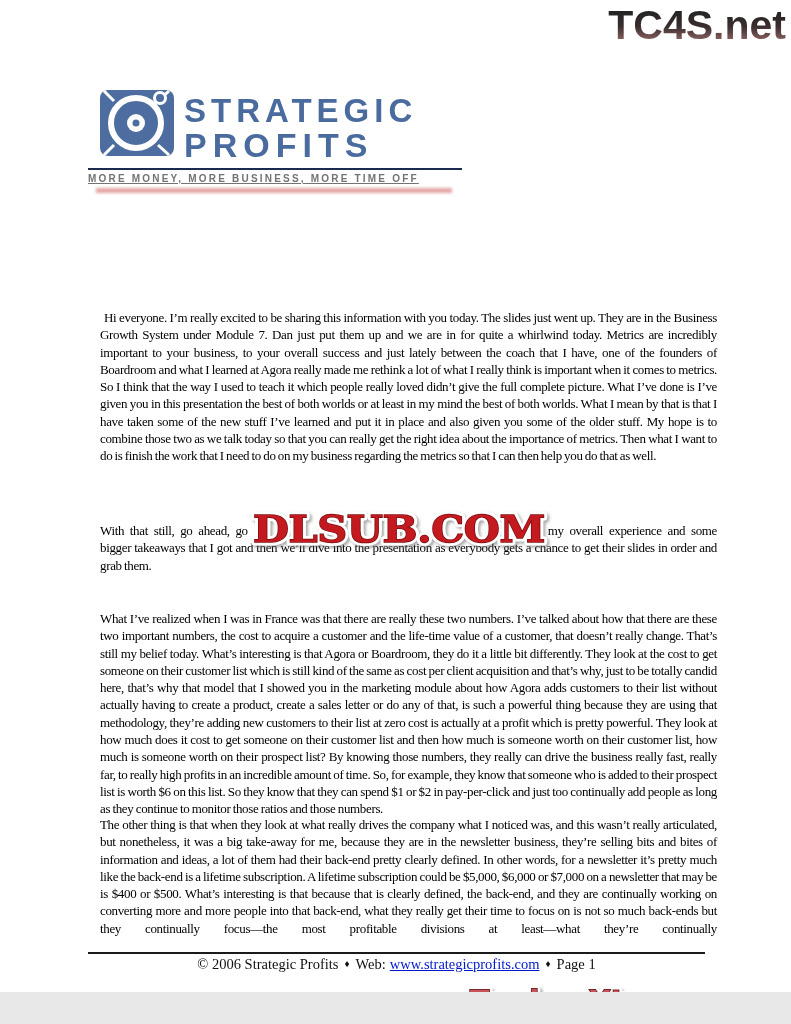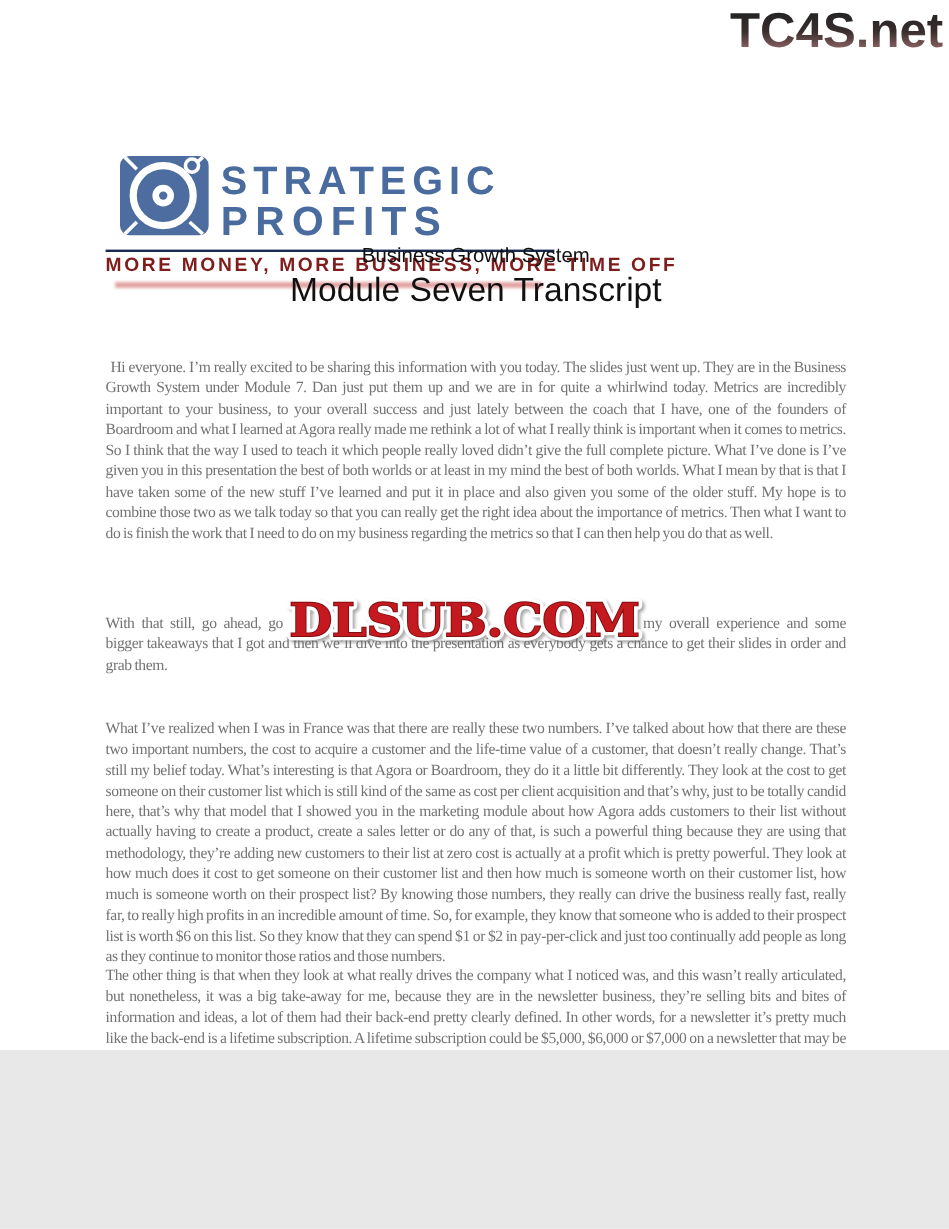--- a/index.html
+++ b/index.html
@@ -1,48 +1,48 @@
 <!DOCTYPE html>
 <html><head>
 <meta charset="utf-8">
 <style>
   html,body{margin:0;padding:0;background:#e8e8e8;}
-  .page{position:relative;width:791px;height:875px;background:#ffffff;overflow:hidden;
+  .page{position:relative;width:791px;height:992px;background:#ffffff;overflow:hidden;
         font-family:"Liberation Serif","DejaVu Serif",serif;}
 
   
   .tc4s{position:absolute;top:2px;right:5px;
         font-family:"Liberation Sans","DejaVu Sans",sans-serif;
         font-weight:700;font-size:41px;letter-spacing:0;
         background:linear-gradient(180deg,#232323 18%,#3a2e2e 52%,#8f6565 84%,#7c5757 100%);
         -webkit-background-clip:text;background-clip:text;color:transparent;}
 
   
   .sp-logo{position:absolute;left:88px;top:86px;width:380px;}
-  .sp-row{display:flex;align-items:flex-start;margin-top:40px;}
+  .sp-row{display:flex;align-items:flex-start;}
   .sp-icon{margin:4px 0 0 12px;flex:0 0 auto;}
   .sp-words{margin-left:10px;font-family:"Liberation Sans","DejaVu Sans",sans-serif;
             color:#4a6b9e;line-height:1;}
   .sp-l1{font-size:33px;font-weight:700;letter-spacing:5px;margin-top:8px;}
   .sp-l2{font-size:34px;font-weight:700;letter-spacing:6px;margin-top:1px;}
   .sp-divider{margin-top:6px;width:374px;height:2px;background:#1b2a50;}
   .sp-tagline{margin-top:3px;font-family:"Liberation Sans","DejaVu Sans",sans-serif;
-              font-size:16px;font-weight:700;letter-spacing:2.2px;color:#7f1d1d;white-space:nowrap;}
+              font-size:10px;font-weight:700;letter-spacing:2.2px;color:#737373;white-space:nowrap;text-decoration:underline;}
   .sp-redblur{margin:4px 0 0 8px;width:356px;height:5px;background:#c84b4b;opacity:.5;filter:blur(1.5px);}
 
   
   .titleblock{position:absolute;left:88px;top:203px;width:617px;text-align:center;
               font-family:"Liberation Sans","DejaVu Sans",sans-serif;color:#111;}
   .subtitle{font-size:17px;margin:0 0 3px 0;font-weight:400;}
   .maintitle{font-size:28px;margin:0;font-weight:400;}
 
   
-  .bodypara{position:absolute;left:88px;width:617px;margin:0;
+  .bodypara{position:absolute;left:88px;width:617px;margin:12px;
             font-size:13px;line-height:17.3px;letter-spacing:-0.35px;word-spacing:-0.6px;
-            color:#737373;text-align:justify;}
+            color:#000000;text-align:justify;}
   #p1{top:297px;text-indent:4px;}
   #p2{top:510px;}
   #p3{top:598px;}
   #p4{top:804px;text-align-last:justify;}
 
   
   .wm-spacer{display:inline-block;width:290px;height:13px;margin:0 5px;position:relative;vertical-align:baseline;}
   .dlsub-svg{position:absolute;left:-4px;top:-16px;
              filter:drop-shadow(2px 2.5px 1.5px rgba(100,100,100,.55));}
   .dlsub-svg text{font-family:"DejaVu Serif","Liberation Serif",serif;font-weight:700;font-size:38px;}
@@ -85,38 +85,35 @@
       <div class="sp-words">
         <div class="sp-l1">STRATEGIC</div>
         <div class="sp-l2">PROFITS</div>
       </div>
     </div>
     <div class="sp-divider"></div>
     <div class="sp-tagline">MORE MONEY, MORE BUSINESS, MORE TIME OFF</div>
     <div class="sp-redblur"></div>
   </div>
 
-  <div class="titleblock">
-    <div class="subtitle">Business Growth System</div>
-    <div class="maintitle">Module Seven Transcript</div>
-  </div>
 
   <p class="bodypara" id="p1">Hi everyone. I’m really excited to be sharing this information with you today. The slides just went up. They are in the Business Growth System under Module 7. Dan just put them up and we are in for quite a whirlwind today. Metrics are incredibly important to your business, to your overall success and just lately between the coach that I have, one of the founders of Boardroom and what I learned at Agora really made me rethink a lot of what I really think is important when it comes to metrics. So I think that the way I used to teach it which people really loved didn’t give the full complete picture. What I’ve done is I’ve given you in this presentation the best of both worlds or at least in my mind the best of both worlds. What I mean by that is that I have taken some of the new stuff I’ve learned and put it in place and also given you some of the older stuff. My hope is to combine those two as we talk today so that you can really get the right idea about the importance of metrics. Then what I want to do is finish the work that I need to do on my business regarding the metrics so that I can then help you do that as well.</p>
 
   <p class="bodypara" id="p2"><span>With that still, go ahead, go</span><span class="wm-spacer"><svg class="dlsub-svg" width="300" height="46" viewBox="0 0 300 46">
         <text x="150" y="36" text-anchor="middle" textLength="292" lengthAdjust="spacingAndGlyphs" fill="#ffffff" stroke="#ffffff" stroke-width="7" stroke-linejoin="round">DLSUB.COM</text>
         <text x="150" y="36" text-anchor="middle" textLength="292" lengthAdjust="spacingAndGlyphs" fill="#c41a1f" stroke="#7e0d10" stroke-width="1.5" paint-order="stroke">DLSUB.COM</text>
       </svg></span><span>my overall experience and some bigger takeaways that I got and then we’ll dive into the presentation as everybody gets a chance to get their slides in order and grab them.</span></p>
 
   <p class="bodypara" id="p3">What I’ve realized when I was in France was that there are really these two numbers. I’ve talked about how that there are these two important numbers, the cost to acquire a customer and the life-time value of a customer, that doesn’t really change. That’s still my belief today. What’s interesting is that Agora or Boardroom, they do it a little bit differently. They look at the cost to get someone on their customer list which is still kind of the same as cost per client acquisition and that’s why, just to be totally candid here, that’s why that model that I showed you in the marketing module about how Agora adds customers to their list without actually having to create a product, create a sales letter or do any of that, is such a powerful thing because they are using that methodology, they’re adding new customers to their list at zero cost is actually at a profit which is pretty powerful. They look at how much does it cost to get someone on their customer list and then how much is someone worth on their customer list, how much is someone worth on their prospect list? By knowing those numbers, they really can drive the business really fast, really far, to really high profits in an incredible amount of time. So, for example, they know that someone who is added to their prospect list is worth $6 on this list. So they know that they can spend $1 or $2 in pay-per-click and just too continually add people as long as they continue to monitor those ratios and those numbers.</p>
 
   <p class="bodypara" id="p4">The other thing is that when they look at what really drives the company what I noticed was, and this wasn’t really articulated, but nonetheless, it was a big take-away for me, because they are in the newsletter business, they’re selling bits and bites of information and ideas, a lot of them had their back-end pretty clearly defined. In other words, for a newsletter it’s pretty much like the back-end is a lifetime subscription. A lifetime subscription could be $5,000, $6,000 or $7,000 on a newsletter that may be is $400 or $500. What’s interesting is that because that is clearly defined, the back-end, and they are continually working on converting more and more people into that back-end, what they really get their time to focus on is not so much back-ends but they continually focus—the most profitable divisions at least—what they’re continually</p>
 
   <div class="footer">
     <div class="footer-rule"></div>
+    <div class="footer-text"><span>© 2006 Strategic Profits</span><span class="sep">♦</span><span class="weblabel">Web:</span><a class="site-link">www.strategicprofits.com</a><span class="sep">♦</span><span>Page 1</span></div>
   </div>
 
   <svg class="traders" width="322" height="44" viewBox="0 0 322 44">
     <text x="161" y="33" text-anchor="middle" textLength="312" lengthAdjust="spacingAndGlyphs" fill="#ffffff" stroke="#ffffff" stroke-width="8" stroke-linejoin="round">TradersXtreme.com</text>
     <text x="161" y="33" text-anchor="middle" textLength="312" lengthAdjust="spacingAndGlyphs" fill="#c9545c" stroke="#79242a" stroke-width="2" paint-order="stroke">TradersXtreme.com</text>
   </svg>
 
 </div>
 
 </body></html>

